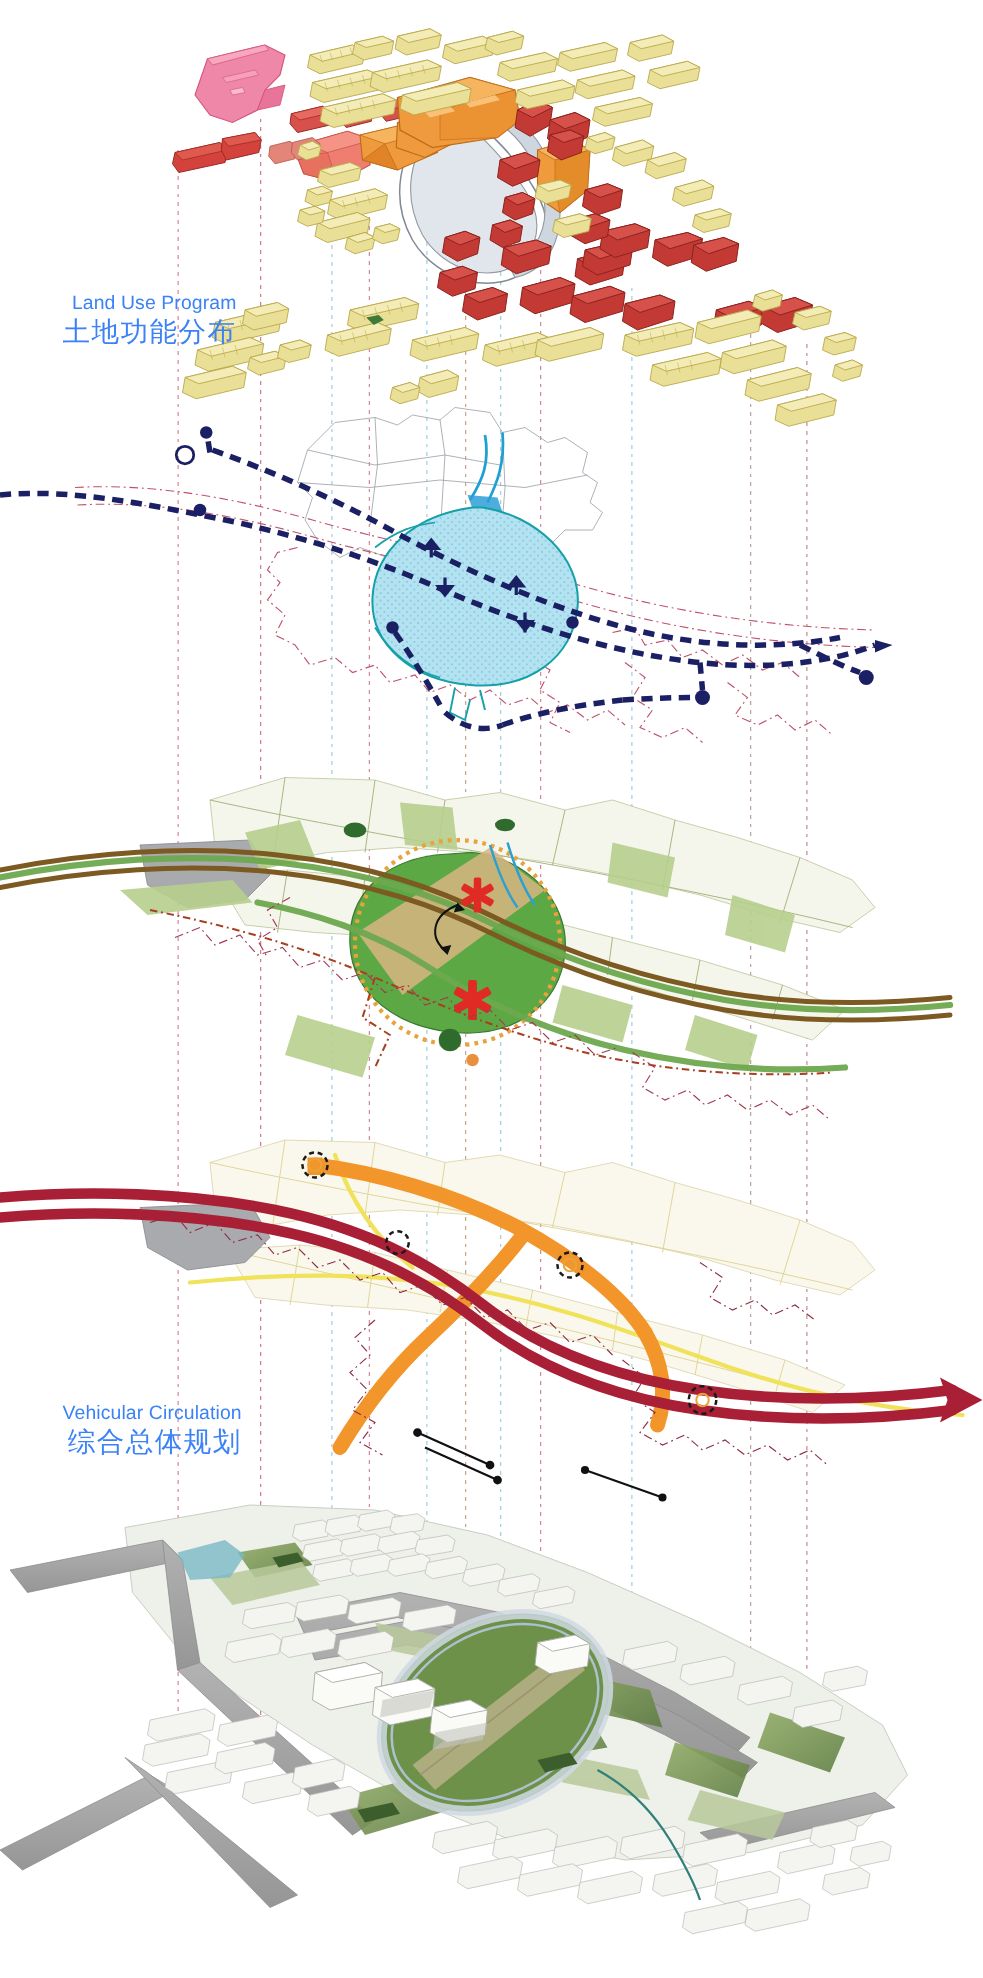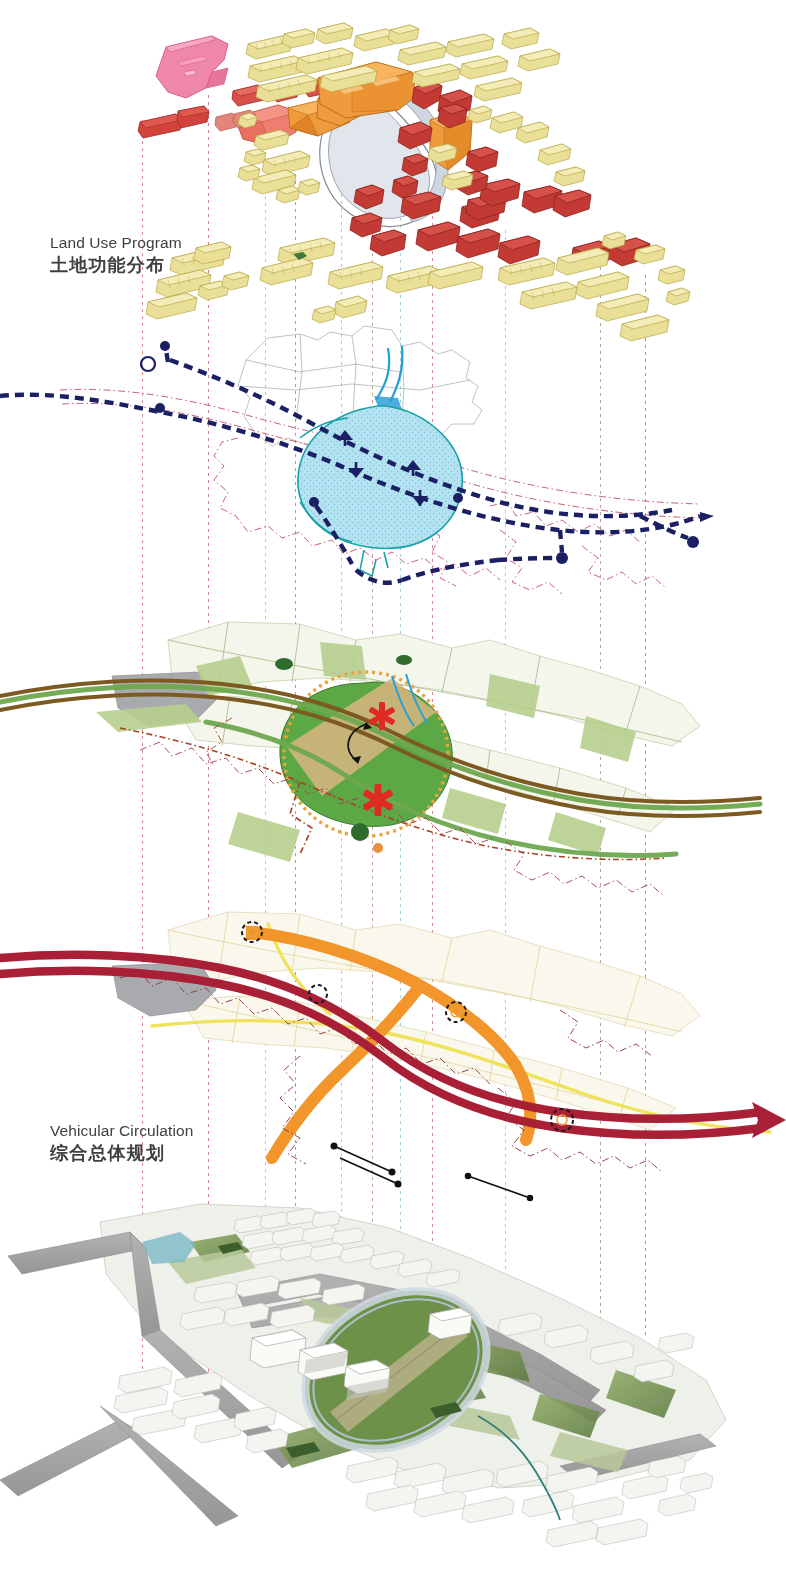--- a/index.html
+++ b/index.html
@@ -12,24 +12,24 @@
 
   
   .guides{position:absolute;inset:0;pointer-events:none;z-index:5;}
   .guide{position:absolute;top:0;width:1px;}
 
   
   .layer{position:absolute;left:0;width:786px;}
   .layer svg{display:block;overflow:visible;}
 
   
-  .label{position:absolute;z-index:40;color:#404040;line-height:1.28;}
+  .label{position:absolute;z-index:40;color:#3b82f6;line-height:1.28;text-align:right;}
   .label .en{font-size:15.5px;letter-spacing:.1px;white-space:nowrap;display:block;}
-  .label .zh{font-size:18px;letter-spacing:1.2px;white-space:nowrap;display:block;
-    font-family:"DejaVu Sans","Liberation Sans",sans-serif;font-weight:700;}
+  .label .zh{font-size:22px;letter-spacing:1.2px;white-space:nowrap;display:block;
+    font-family:"DejaVu Sans","Liberation Sans",sans-serif;font-weight:400;}
 </style>
 </head>
 <body>
 
 <div id="sheet">
 
   <div class="guides">
     <div class="guide" style="left:142px;height:1270px;top:120px;background:repeating-linear-gradient(to bottom,#d48a9a 0 3px,transparent 3px 7px);"></div>
     <div class="guide" style="left:208px;height:1290px;top:95px;background:repeating-linear-gradient(to bottom,#cf7f8f 0 3px,transparent 3px 7px);"></div>
     <div class="guide" style="left:265px;height:1230px;top:175px;background:repeating-linear-gradient(to bottom,#9fd0de 0 3px,transparent 3px 7px);"></div>

